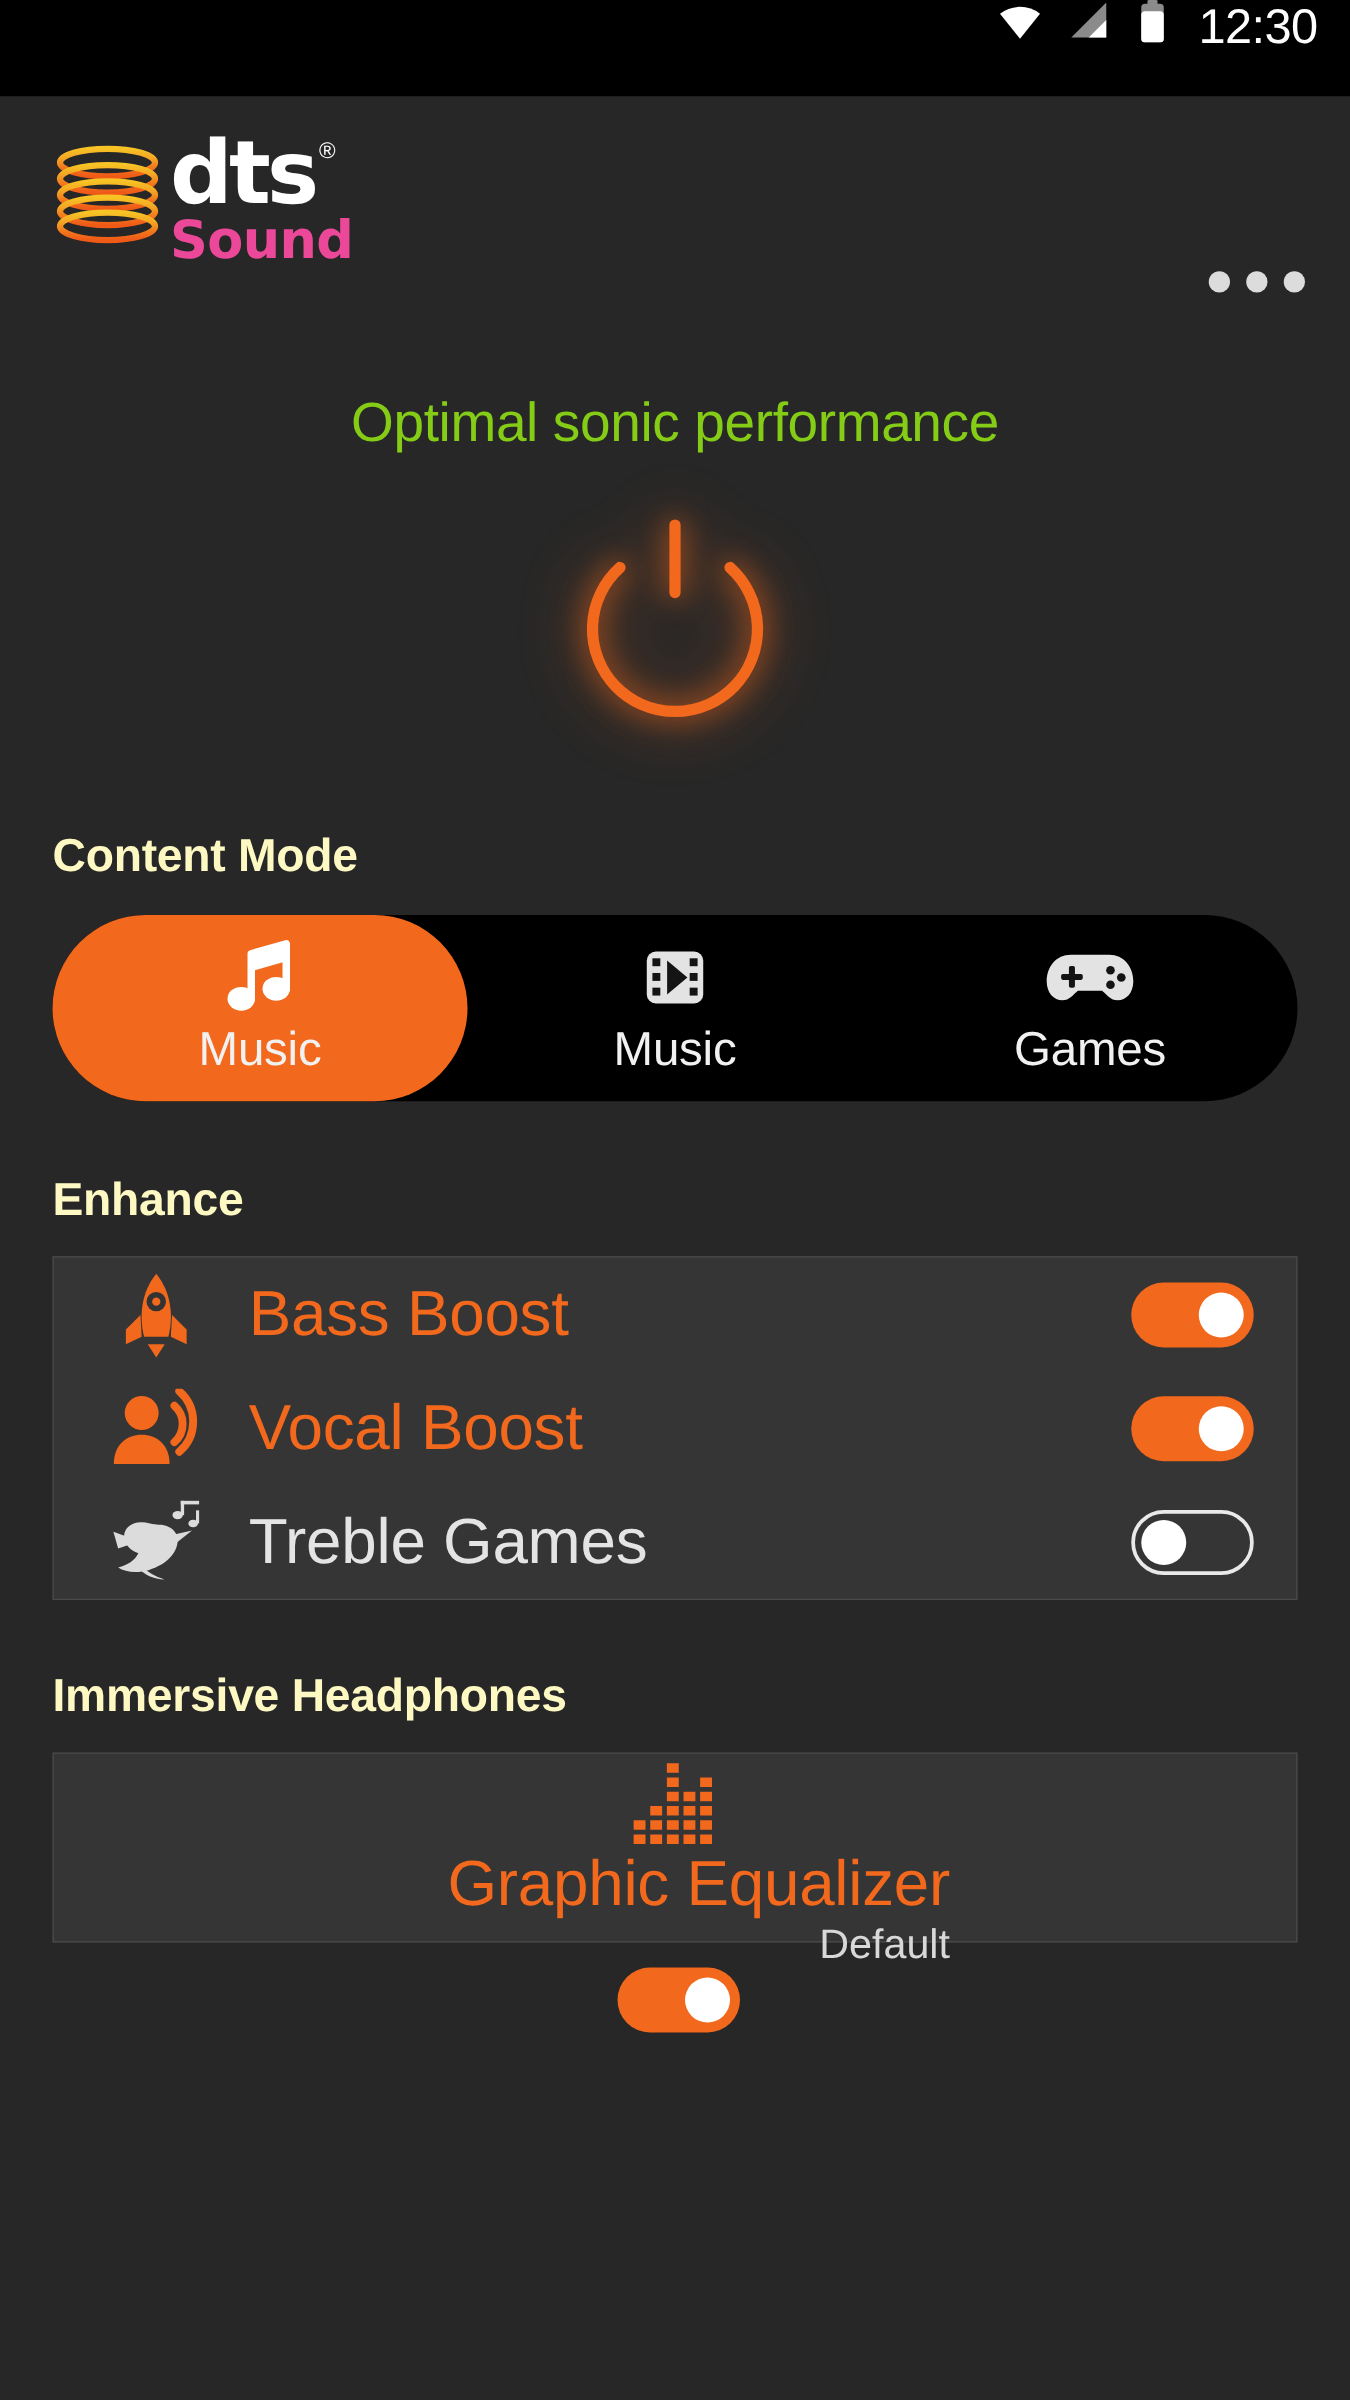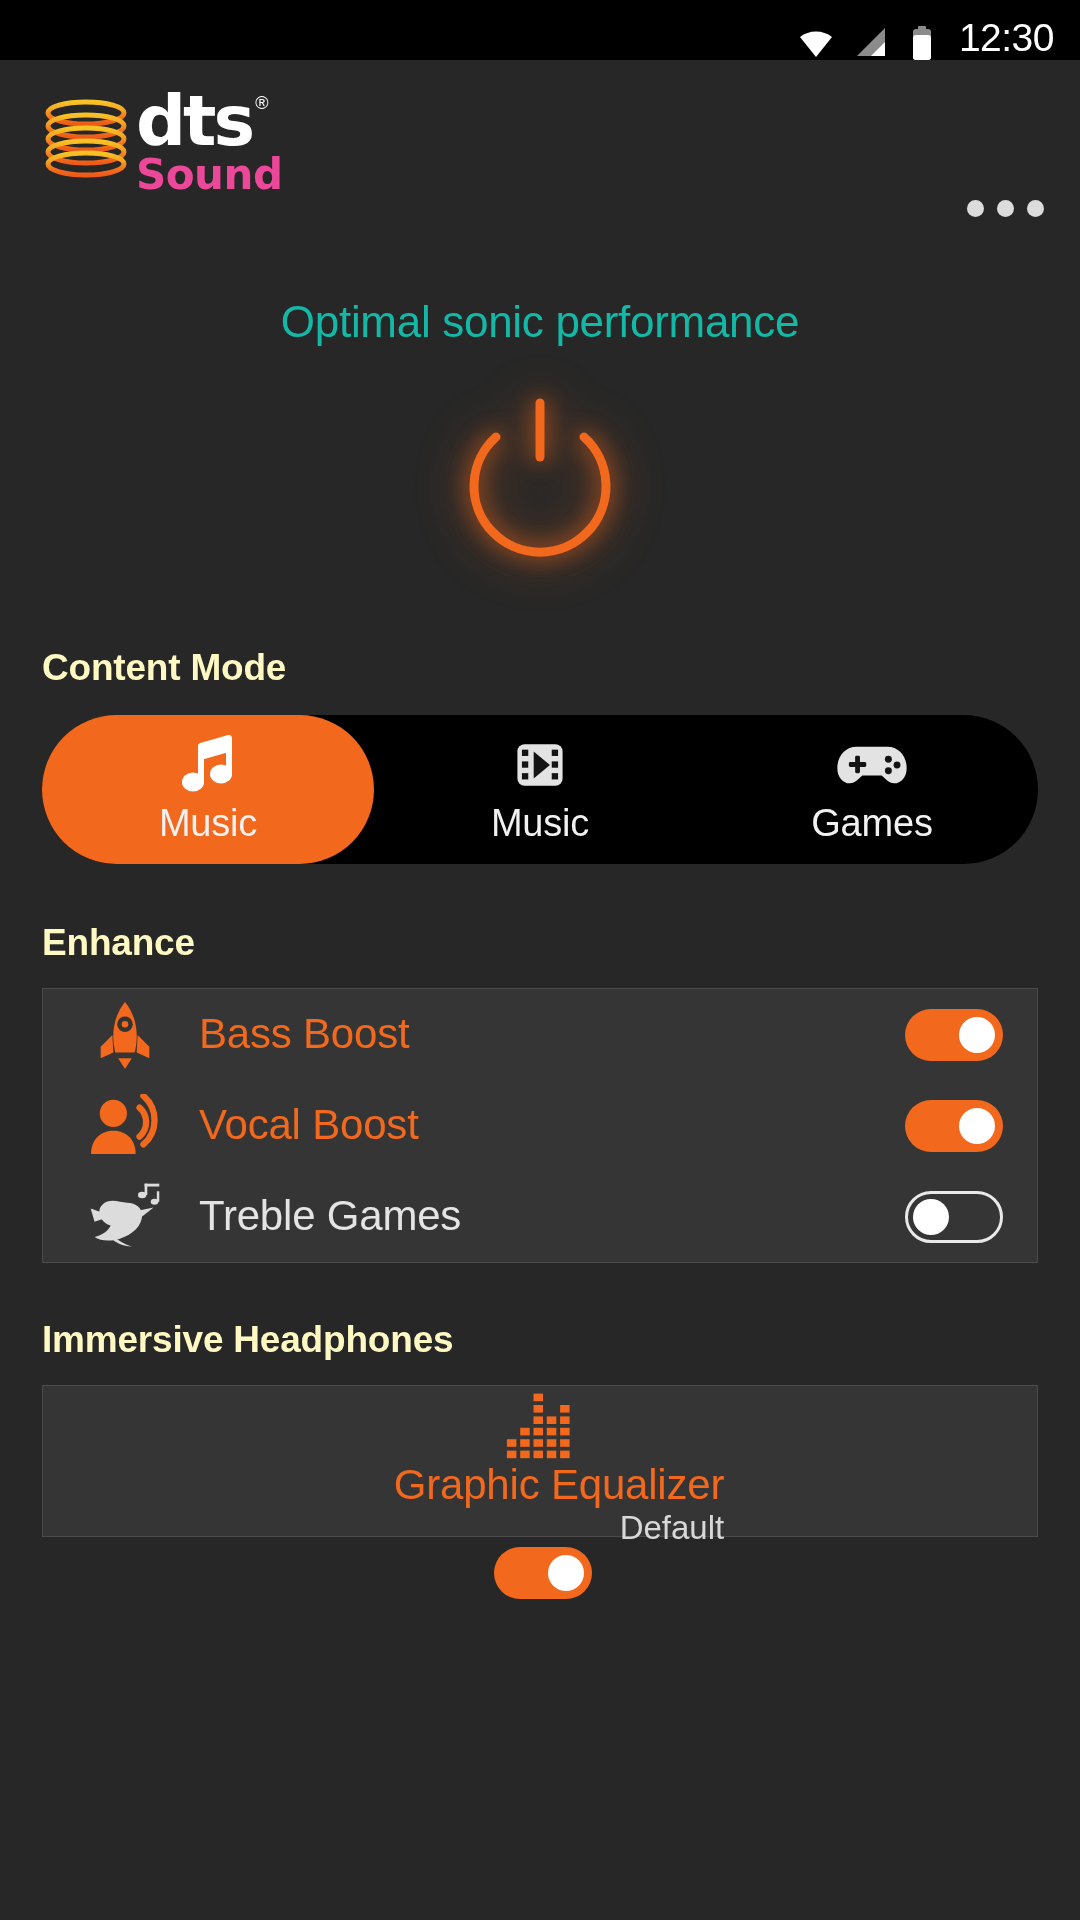--- a/index.html
+++ b/index.html
@@ -14,24 +14,24 @@
 
   #screen {
     position: relative;
     width: 1080px;
     height: 1920px;
     background: #272727;
   }
 
   
   .status-bar {
-    height: 60px;
+    height: 77px;
     background: #000000;
     display: flex;
-    align-items: flex-end;
+    align-items: flex-start;
     justify-content: flex-end;
     padding-right: 26px;
     gap: 18px;
   }
   .status-icons { display: flex; align-items: center; gap: 20px; }
   .status-clock {
     color: #ffffff;
     font-size: 39px;
     font-weight: 400;
     letter-spacing: -0.5px;
@@ -89,21 +89,21 @@
     background: #dcdcdc;
     display: block;
   }
 
   
   .hero {
     text-align: center;
     margin-top: 62px;
   }
   .hero-title {
-    color: #14b8a6;
+    color: #84cc16;
     font-size: 44px;
     font-weight: 400;
     letter-spacing: -0.3px;
   }
   .power-wrap {
     margin-top: 38px;
     display: flex;
     justify-content: center;
     align-items: center;
     height: 200px;
@@ -171,21 +171,21 @@
   }
   .row-icon {
     width: 84px;
     display: flex;
     align-items: center;
     justify-content: center;
     flex: 0 0 auto;
   }
   .row-text { flex: 1 1 auto; padding-left: 32px; }
   .row-label {
-    font-size: 42px;
+    font-size: 51px;
     font-weight: 400;
     letter-spacing: -0.2px;
     line-height: 1.1;
   }
   .row-label.on  { color: #f2681c; }
   .row-label.off { color: #e4e4e4; }
   .row-sub {
     color: #d8d8d8;
     font-size: 33px;
     line-height: 1.15;

